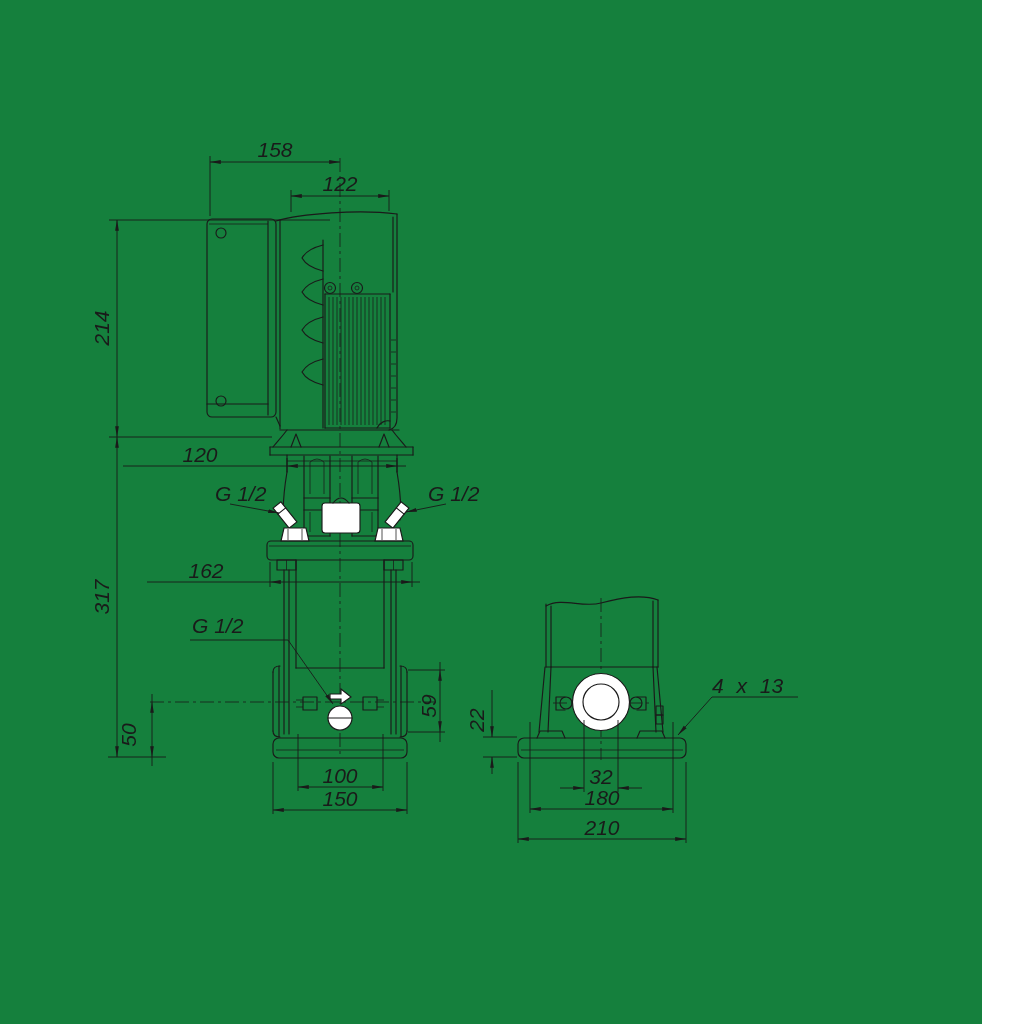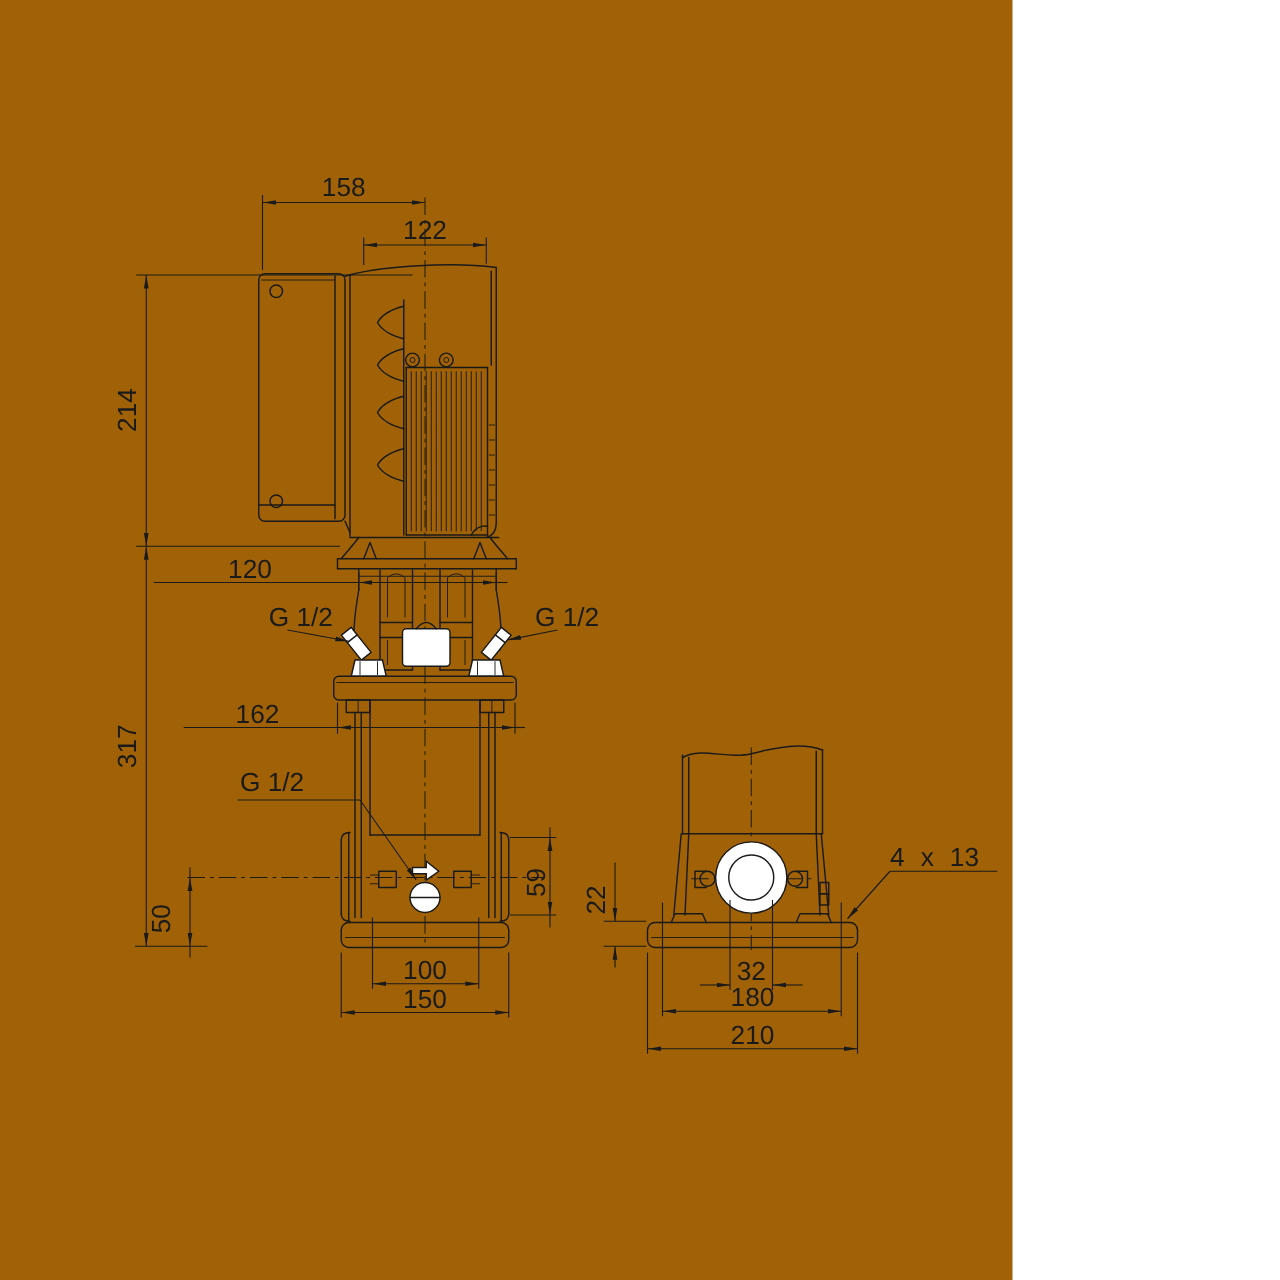--- a/index.html
+++ b/index.html
@@ -1,16 +1,16 @@
 <!DOCTYPE html>
 <html><head>
 <meta charset="utf-8">
 <style>
   html,body{margin:0;padding:0;background:#ffffff;}
-  .stage{width:810px;height:1024px;background:#a16207;position:relative;font-family:"Liberation Sans",sans-serif;}
+  .stage{width:982px;height:1024px;background:#15803d;position:relative;font-family:"Liberation Sans",sans-serif;font-style:italic;}
   svg{display:block;}
   text{font-family:"Liberation Sans",sans-serif;font-size:21px;fill:#1a1a1a;}
   .wide{word-spacing:7px;}
   .outline{stroke:#1a1a1a;stroke-width:1.15;fill:none;stroke-linecap:round;stroke-linejoin:round;}
   .thin{stroke:#1a1a1a;stroke-width:0.75;fill:none;}
   .dim{stroke:#1a1a1a;stroke-width:0.9;fill:none;}
   .cl{stroke:#1a1a1a;stroke-width:0.8;fill:none;stroke-dasharray:14 4 3 4;}
   .whitefill{fill:#ffffff;stroke:#1a1a1a;stroke-width:1.15;}
 </style>
 </head>

